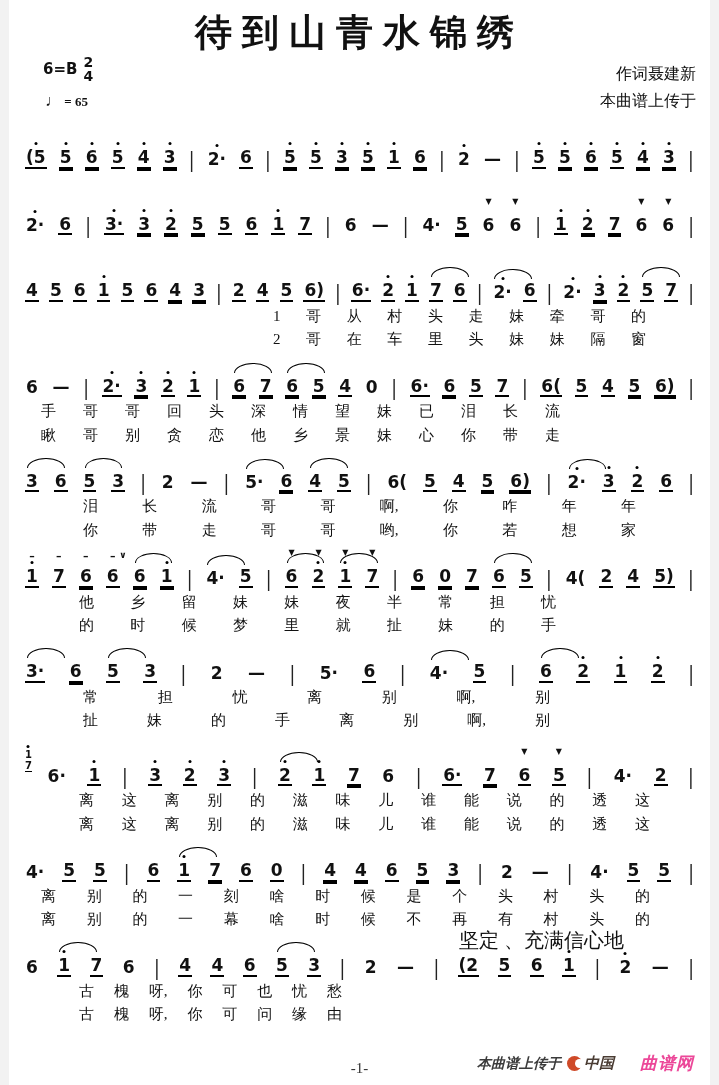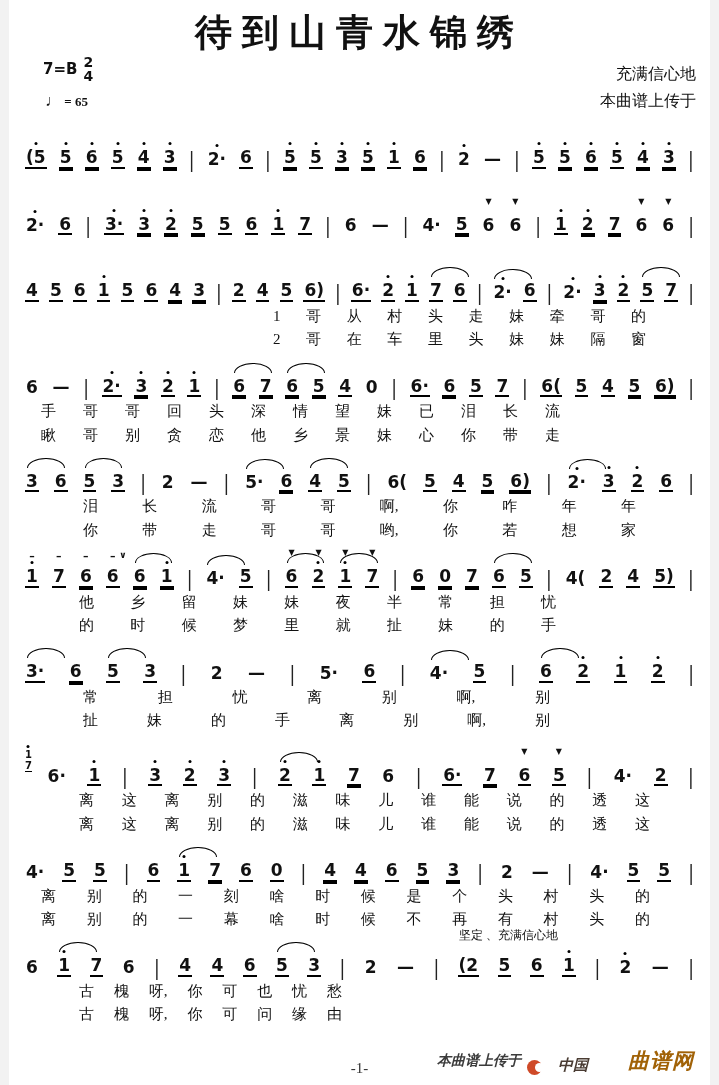--- a/index.html
+++ b/index.html
@@ -46,61 +46,61 @@
   .breath{position:absolute;top:-15px;right:-7px;font-size:9px;line-height:1;}
   .grace{display:inline-flex;flex-direction:column;align-items:center;
          font-size:10px;line-height:1.05;transform:translateY(-14px);margin-right:-6px;}
   .grace .gt{position:relative;}
   .grace .gb{border-bottom:1.5px solid #000;}
   .lyrics{
     display:flex;justify-content:space-between;
     font-size:15px;line-height:1.55;letter-spacing:0;
   }
   .syl{white-space:nowrap;}
-  .expression{position:absolute;left:438px;top:-13px;font-size:12px;white-space:nowrap;}
+  .expression{position:absolute;left:438px;top:-13px;font-size:20px;white-space:nowrap;}
   
   .line-2 .lyrics{padding-left:252px;padding-right:52px;}
   .line-3 .lyrics{padding-left:20px;padding-right:138px;}
   .line-4 .lyrics{padding-left:62px;padding-right:62px;}
   .line-5 .lyrics{padding-left:58px;padding-right:142px;}
   .line-6 .lyrics{padding-left:62px;padding-right:148px;}
   .line-7 .lyrics{padding-left:58px;padding-right:48px;}
   .line-8 .lyrics{padding-left:20px;padding-right:48px;}
   .line-9 .lyrics{padding-left:58px;padding-right:356px;}
   
   .footer{position:absolute;left:0;right:0;bottom:6px;height:30px;}
   .pageno{position:absolute;left:0;right:0;bottom:2px;text-align:center;font-size:15px;color:#333;}
   .uploader{position:absolute;right:16px;bottom:4px;display:flex;align-items:center;gap:6px;
             font-size:14px;font-weight:700;color:#3b3b3b;font-style:italic;}
-  .sitelogo{display:flex;align-items:flex-end;gap:16px;}
+  .sitelogo{display:flex;align-items:center;gap:2px;}
   .logo-mark{width:15px;height:15px;border-radius:50%;background:#cf4a28;position:relative;display:inline-block;}
   .logo-mark::after{content:"";position:absolute;right:-2px;top:3px;width:9px;height:9px;border-radius:50%;background:#fff;}
   .site-dark{color:#4a3c33;font-weight:700;font-size:15px;}
-  .site-red{color:#a16207;font-weight:700;font-size:21px;letter-spacing:1px;padding-left:24px;}
+  .site-red{color:#ec4899;font-weight:700;font-size:17px;letter-spacing:1px;padding-left:24px;}
 </style>
 </head>
 <body>
 
 <div class="page">
 
   <div class="hdr">
     <div class="title">待到山青水锦绣</div>
     <div class="keyrow">
-      <span>7=B</span>
+      <span>6=B</span>
       <span class="timesig">
         <span>2</span>
         <span>4</span>
       </span>
     </div>
     <div class="tempo">
       <span class="q">♩</span>
       <span>= 65</span>
     </div>
     <div class="credits">
-      <div>充满信心地</div>
+      <div>作词聂建新</div>
       <div>本曲谱上传于</div>
     </div>
   </div>
 
   <div class="sheet" id="sheet">
       <div class="score-line line-0 no-lyrics">
         <div class="notes-row">
           <span class="note"><span class="nt u1">(5</span><span class="odot"></span></span>
           <span class="note"><span class="nt u2">5</span><span class="odot"></span></span>
           <span class="note"><span class="nt u2">6</span><span class="odot"></span></span>

